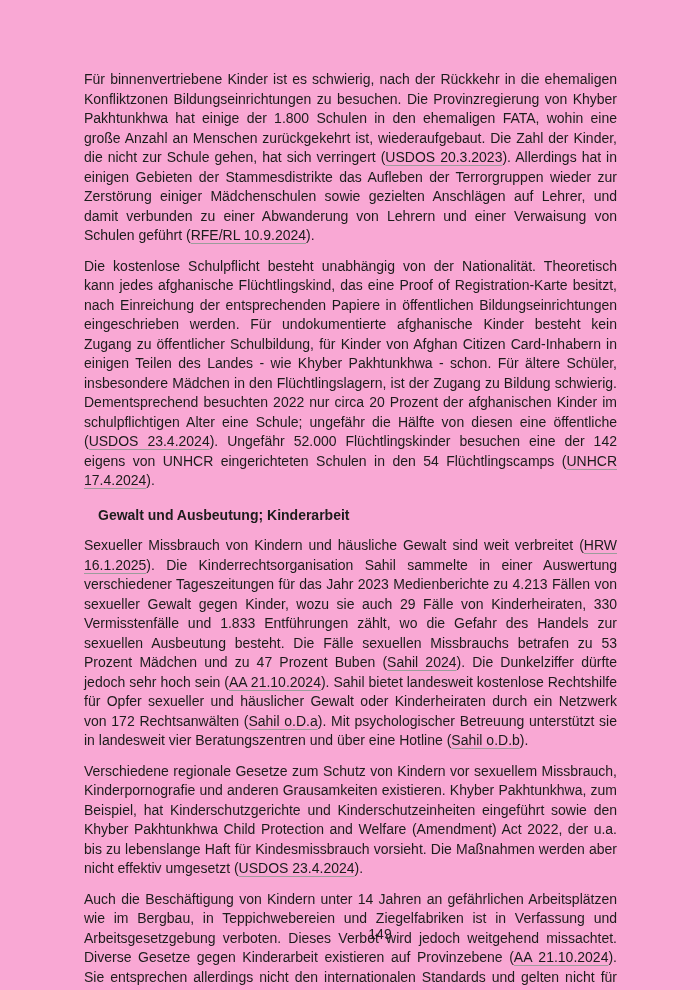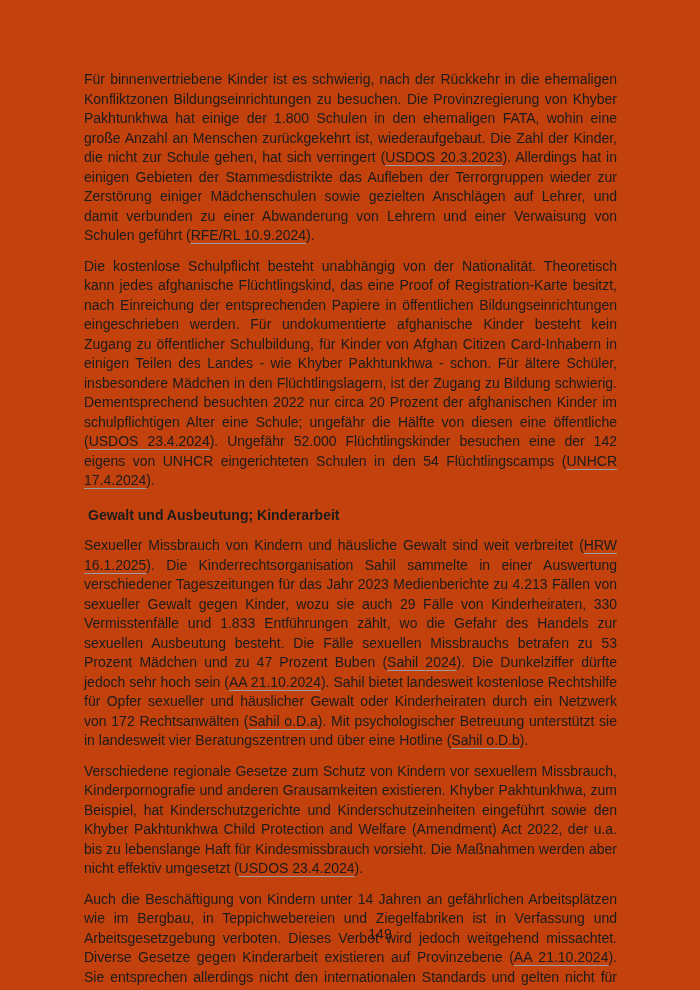--- a/index.html
+++ b/index.html
@@ -4,42 +4,42 @@
 <style>
   html, body {
     margin: 0;
     padding: 0;
     background: #ffffff;
   }
   .page {
     position: relative;
     width: 700px;
     height: 990px;
-    background: #c2410c;
+    background: #f9a8d4;
     overflow: hidden;
     font-family: "Liberation Sans", "DejaVu Sans", sans-serif;
     color: #1c1c1c;
   }
   .doc-body {
     position: absolute;
     left: 84px;
     top: 70px;
     width: 533px;
     font-size: 14px;
     line-height: 19.5px;
     text-align: justify;
     hyphens: auto;
     -webkit-hyphens: auto;
   }
   .doc-paragraph {
     margin: 0 0 11px 0;
     padding: 0;
   }
   .doc-heading {
-    margin: 15px 0 11px 4px;
+    margin: 15px 0 11px 14px;
     padding: 0;
     font-size: 14px;
     line-height: 19.5px;
     font-weight: bold;
     text-align: left;
   }
   .citation-link {
     color: #1c1c1c;
     text-decoration: underline;
     text-decoration-color: #9c9c9c;

